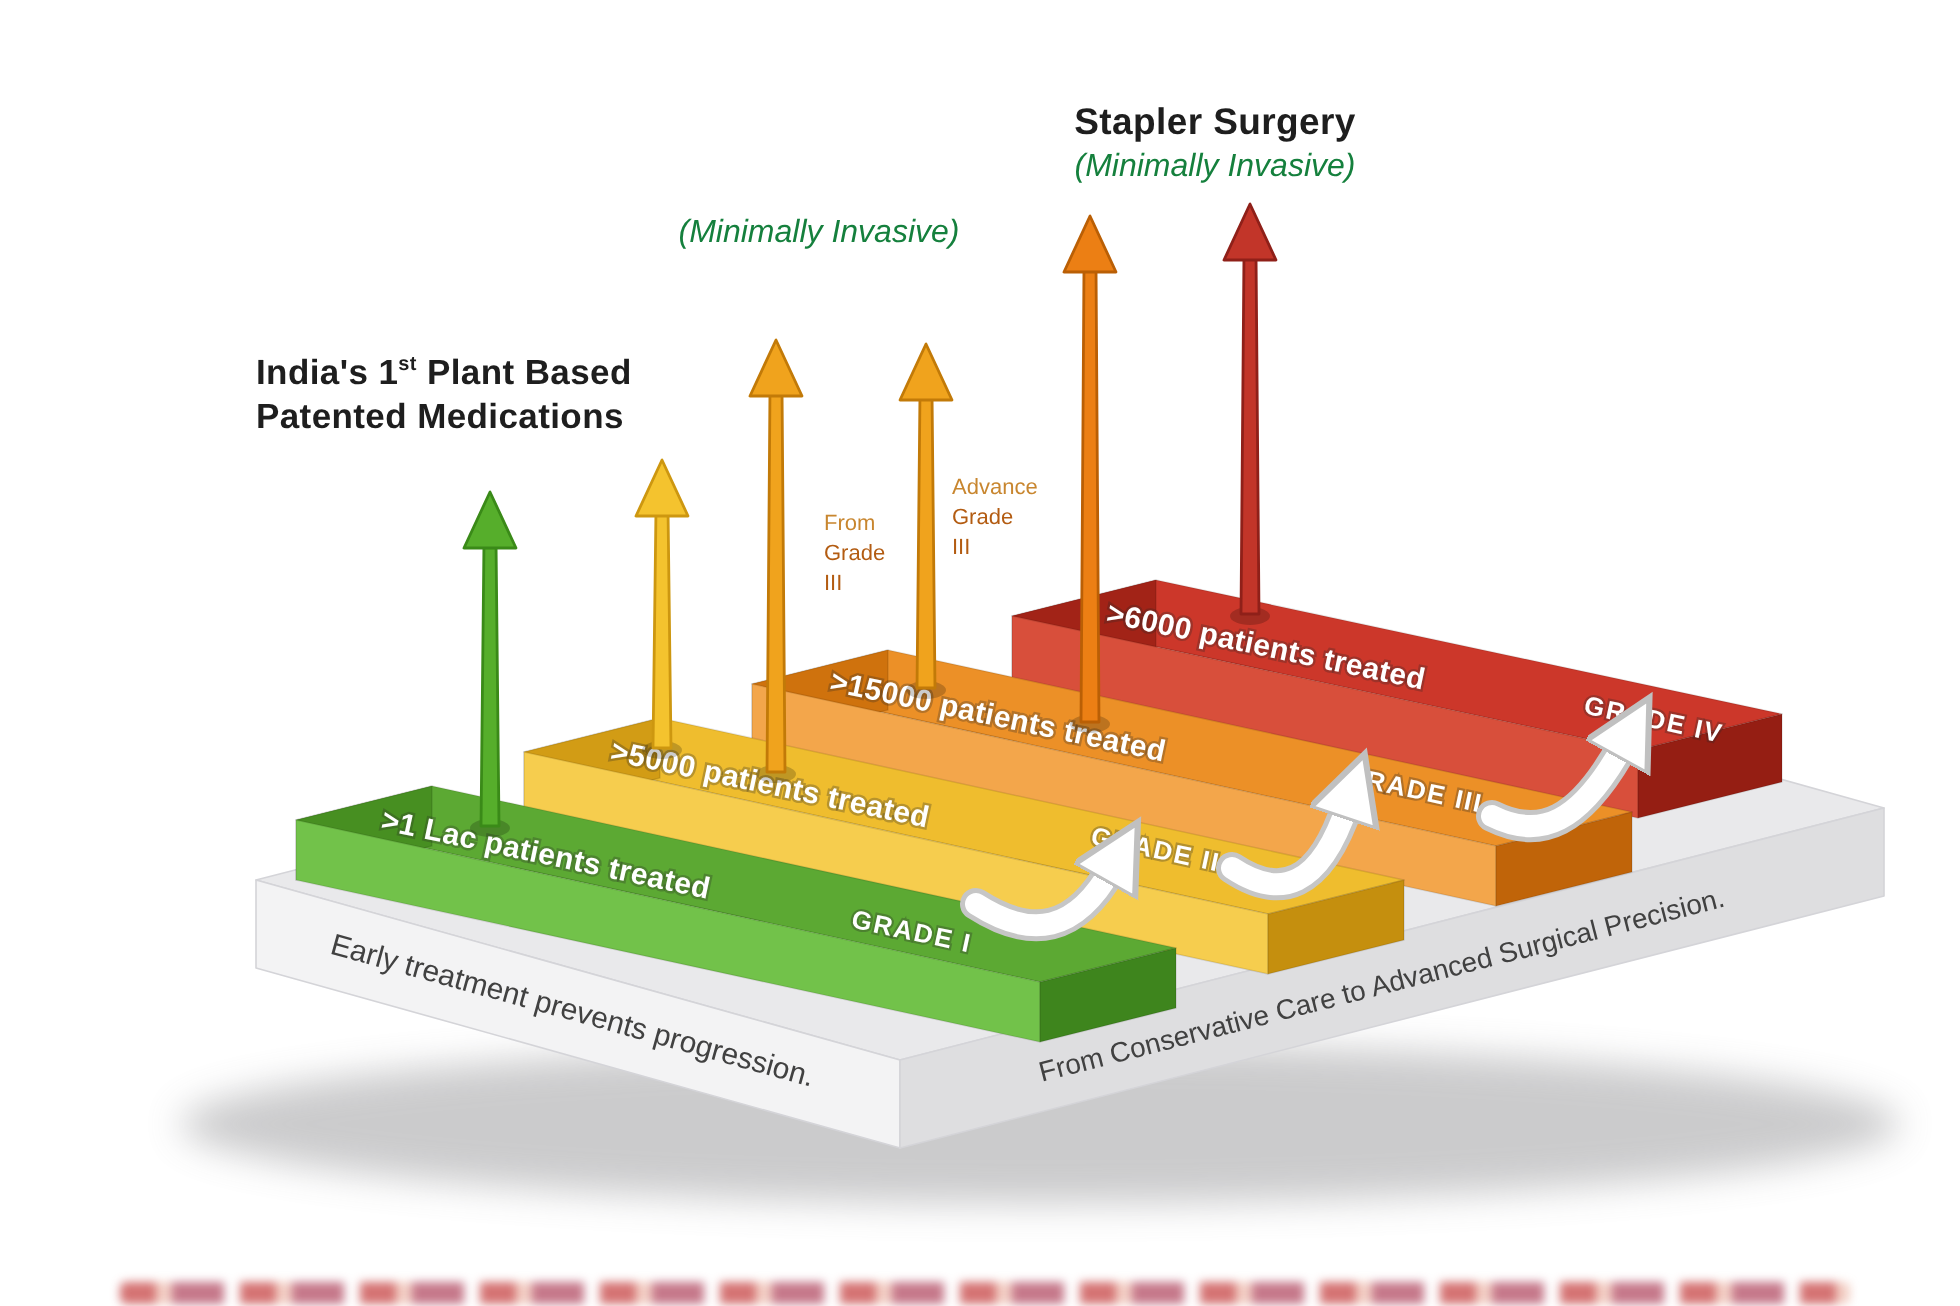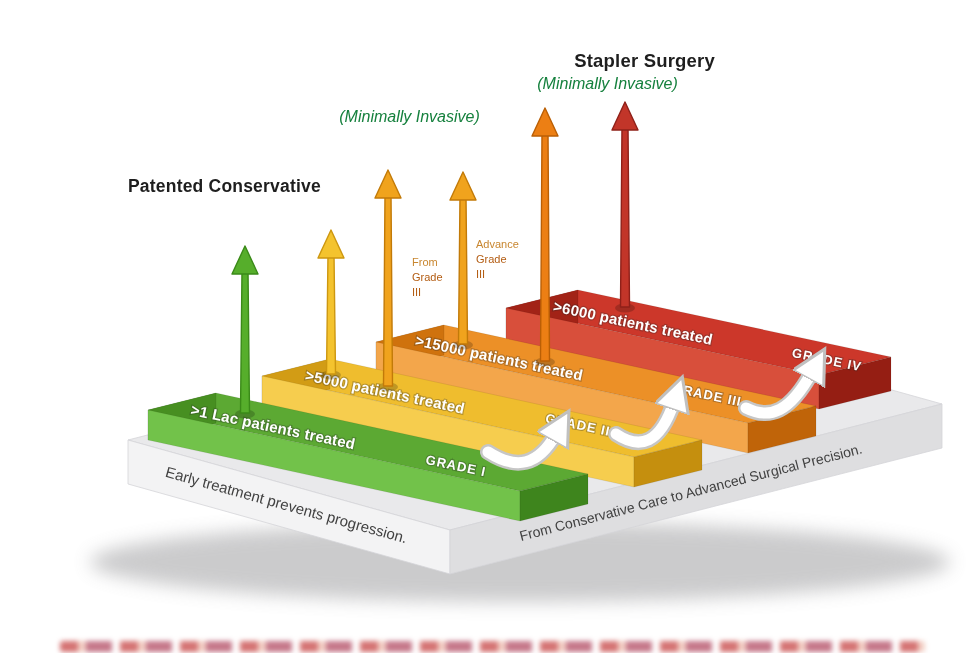--- a/index.html
+++ b/index.html
@@ -11,21 +11,21 @@
   .stage svg { position:absolute; left:0; top:0; }
 
   
   .headline { position:absolute; }
   .headline .bold-line { font-size:17.5px; font-weight:700; color:#1e1e1e; line-height:1.28; letter-spacing:0.2px; }
   .headline .italic-line { font-size:16px; font-style:italic; color:#15803d; line-height:1.3; margin-top:1px; }
   .headline sup { font-size:10px; font-weight:700; }
   #label-pilokit { left:128px; top:175px; width:252px; text-align:left; }
   #label-laser   { left:292px; top:106px; width:235px; text-align:center; }
   #label-stapler { left:500px; top:49px;  width:215px; text-align:center; }
-  #label-stapler .bold-line { font-size:18.5px;text-align:right; }
+  #label-stapler .bold-line { font-size:18.5px; }
 
   
   .mini-label { position:absolute; font-size:11px; line-height:15px; color:#c8862f; }
   .mini-label .strong { font-weight:400; color:#b35c12; }
   #label-early-g3   { left:412px; top:255px; width:52px; }
   #label-advance-g3 { left:476px; top:237px; width:62px; }
 
   
   .t-step  { font-family:"Liberation Sans", sans-serif; font-size:15px; font-weight:700; fill:#ffffff;
              paint-order:stroke; stroke:rgba(40,40,40,0.28); stroke-width:2.4px; letter-spacing:0.2px; }
@@ -163,21 +163,22 @@
     </g>
 
     <g class="vert-arrow">
       <ellipse class="arrow-base-shadow" cx="625" cy="308" rx="10" ry="4.5"></ellipse>
       <polygon points="620.5,307 622,126 628,126 629.5,307" fill="#c23529" stroke="#8f2019"></polygon>
       <polygon points="625,102 612,130 638,130" fill="#c23529" stroke="#8f2019"></polygon>
     </g>
   </svg>
 
   <div class="headline" id="label-pilokit">
-    <div class="bold-line">Patented Conservative</div>
+    <div class="bold-line"><span>India's 1</span><sup>st</sup><span> Plant Based</span></div>
+    <div class="bold-line">Patented Medications</div>
   </div>
 
   <div class="headline" id="label-laser">
     <div class="italic-line">(Minimally Invasive)</div>
   </div>
 
   <div class="headline" id="label-stapler">
     <div class="bold-line">Stapler Surgery</div>
     <div class="italic-line">(Minimally Invasive)</div>
   </div>

